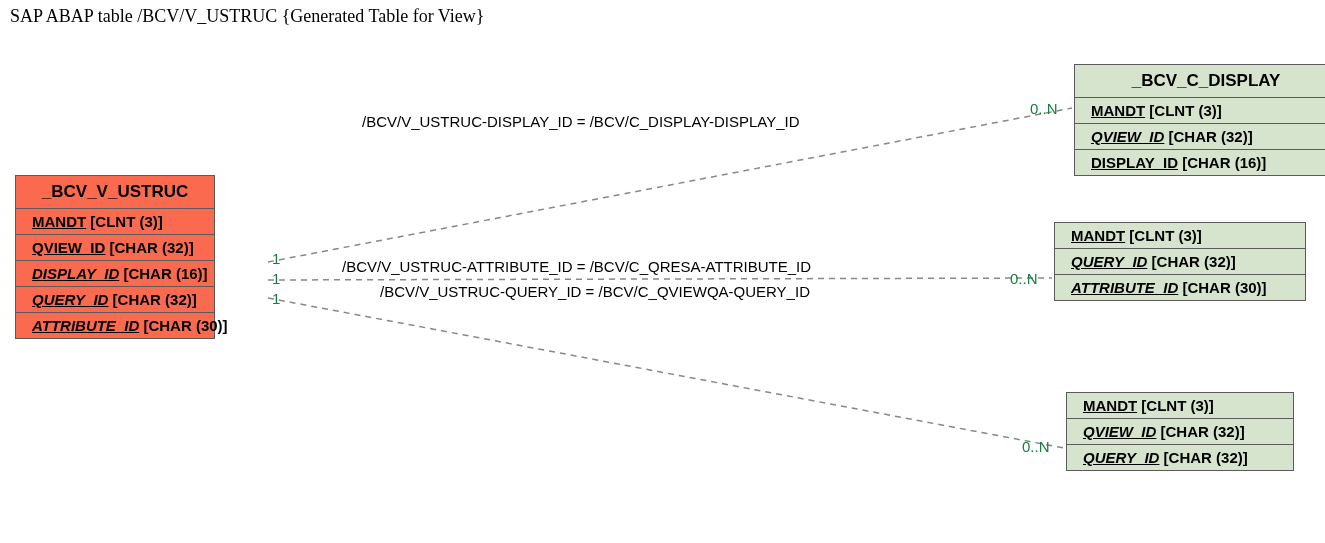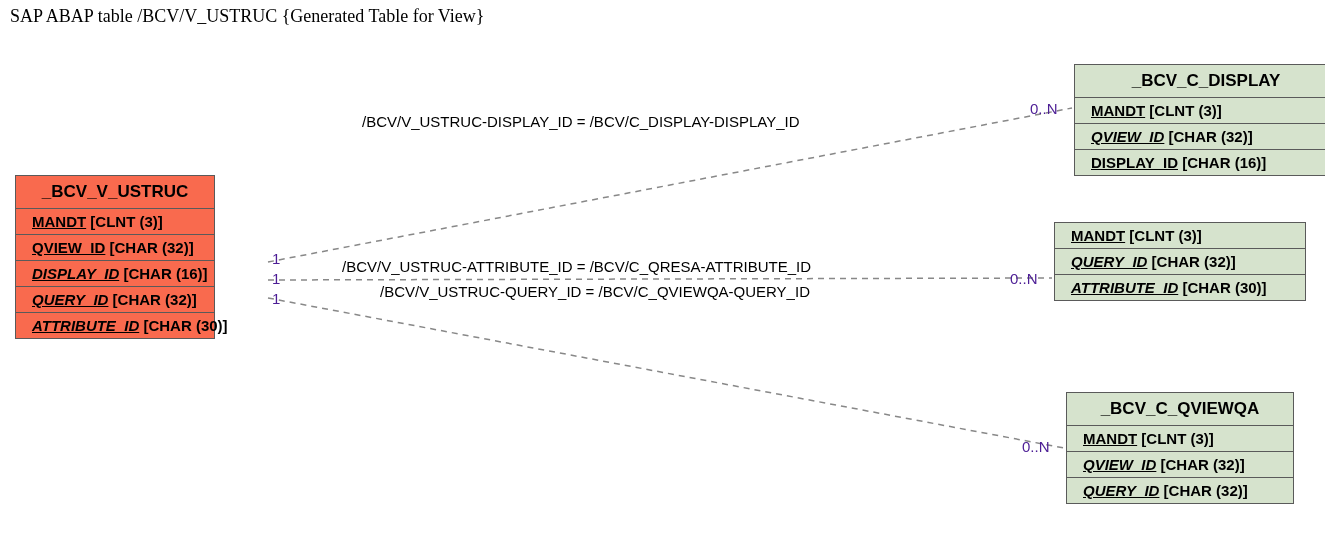--- a/index.html
+++ b/index.html
@@ -48,21 +48,21 @@
   .green { background: #d6e3cd; }
   .rel-label {
     position: absolute;
     font-size: 15px;
     color: #000;
     white-space: nowrap;
   }
   .card {
     position: absolute;
     font-size: 15px;
-    color: #4c1d95;
+    color: #15803d;
   }
   svg.edges {
     position: absolute;
     left: 0; top: 0;
     width: 1325px;
     height: 543px;
     pointer-events: none;
   }
 </style>
 </head>
@@ -92,21 +92,20 @@
   <div class="entity-row"><span class="key">DISPLAY_ID</span> <span>[CHAR (16)]</span></div>
 </div>
 
 <div class="entity green" style="left:1054px; top:222px; width:252px;">
   <div class="entity-row"><span class="key">MANDT</span> <span>[CLNT (3)]</span></div>
   <div class="entity-row"><span class="key italic">QUERY_ID</span> <span>[CHAR (32)]</span></div>
   <div class="entity-row"><span class="key italic">ATTRIBUTE_ID</span> <span>[CHAR (30)]</span></div>
 </div>
 
 <div class="entity green" style="left:1066px; top:392px; width:228px;">
-  <div class="entity-header">_BCV_C_QVIEWQA</div>
   <div class="entity-row"><span class="key">MANDT</span> <span>[CLNT (3)]</span></div>
   <div class="entity-row"><span class="key italic">QVIEW_ID</span> <span>[CHAR (32)]</span></div>
   <div class="entity-row"><span class="key italic">QUERY_ID</span> <span>[CHAR (32)]</span></div>
 </div>
 
 <div class="rel-label" style="left:362px; top:113px;">/BCV/V_USTRUC-DISPLAY_ID = /BCV/C_DISPLAY-DISPLAY_ID</div>
 <div class="rel-label" style="left:342px; top:258px;">/BCV/V_USTRUC-ATTRIBUTE_ID = /BCV/C_QRESA-ATTRIBUTE_ID</div>
 <div class="rel-label" style="left:380px; top:283px;">/BCV/V_USTRUC-QUERY_ID = /BCV/C_QVIEWQA-QUERY_ID</div>
 
 <div class="card" style="left:272px; top:250px;">1</div>

